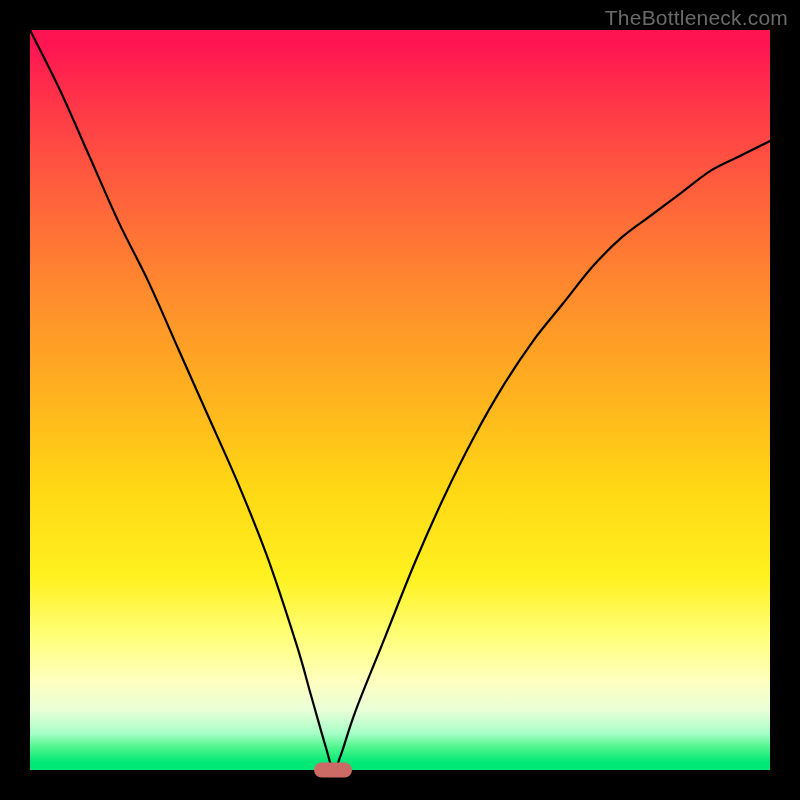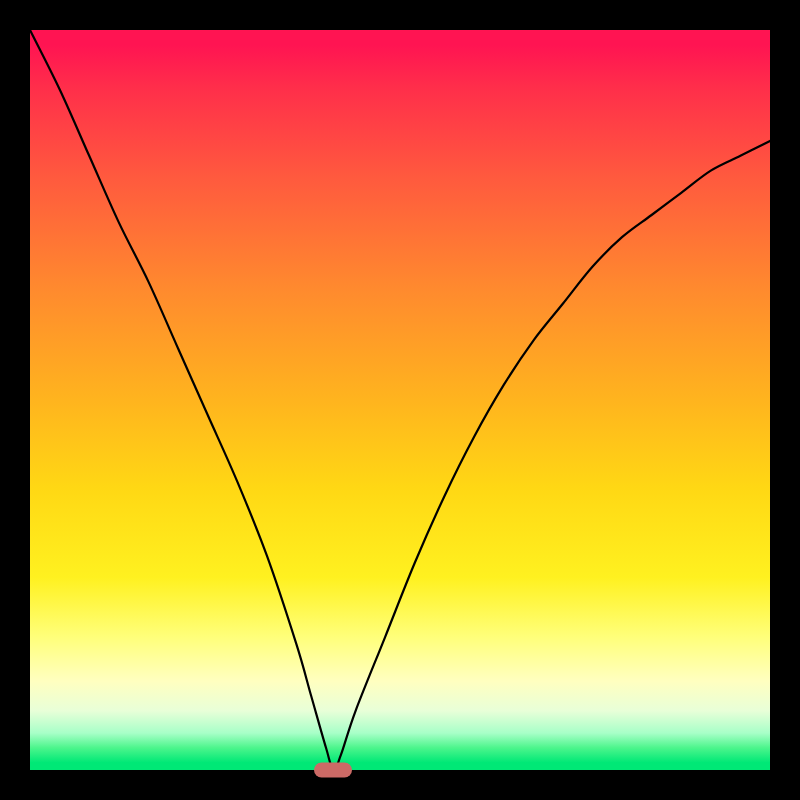--- a/index.html
+++ b/index.html
@@ -66,19 +66,20 @@
     height: 15px;
     border-radius: 8px;
     background: #cc6a66;
     transform: translate(-50%, -50%);
   }
 </style>
 </head>
 <body>
 
 <div class="frame">
+  <div class="watermark">TheBottleneck.com</div>
   <div class="plot">
     <svg class="curves" viewBox="0 0 740 740" preserveAspectRatio="none">
       <path id="curve-path" fill="none" stroke="#000" stroke-width="2.2" stroke-linecap="round" stroke-linejoin="round" d="M 0.00 0.00 C 4.93 9.87, 19.73 38.23, 29.60 59.20 C 39.47 80.17, 49.33 103.60, 59.20 125.80 C 69.07 148.00, 78.93 171.43, 88.80 192.40 C 98.67 213.37, 108.53 230.63, 118.40 251.60 C 128.27 272.57, 138.13 296.00, 148.00 318.20 C 157.87 340.40, 167.73 362.60, 177.60 384.80 C 187.47 407.00, 197.33 427.97, 207.20 451.40 C 217.07 474.83, 226.93 498.27, 236.80 525.40 C 246.67 552.53, 259.00 590.77, 266.40 614.20 C 273.80 637.63, 276.27 648.73, 281.20 666.00 C 286.13 683.27, 292.30 705.47, 296.00 717.80 C 299.70 730.13, 300.93 738.77, 303.40 740.00 C 305.87 741.23, 307.10 735.07, 310.80 725.20 C 314.50 715.33, 318.20 700.53, 325.60 680.80 C 333.00 661.07, 345.33 631.47, 355.20 606.80 C 365.07 582.13, 374.93 556.23, 384.80 532.80 C 394.67 509.37, 404.53 487.17, 414.40 466.20 C 424.27 445.23, 434.13 425.50, 444.00 407.00 C 453.87 388.50, 463.73 371.23, 473.60 355.20 C 483.47 339.17, 493.33 324.37, 503.20 310.80 C 513.07 297.23, 522.93 286.13, 532.80 273.80 C 542.67 261.47, 552.53 247.90, 562.40 236.80 C 572.27 225.70, 582.13 215.83, 592.00 207.20 C 601.87 198.57, 611.73 192.40, 621.60 185.00 C 631.47 177.60, 641.33 170.20, 651.20 162.80 C 661.07 155.40, 670.93 146.77, 680.80 140.60 C 690.67 134.43, 700.53 130.73, 710.40 125.80 C 720.27 120.87, 735.07 113.47, 740.00 111.00"></path>
     </svg>
     <div class="marker" id="marker" style="left: 303.4px; top: 740px;"></div>
   </div>
 </div>
 
 </body></html>

